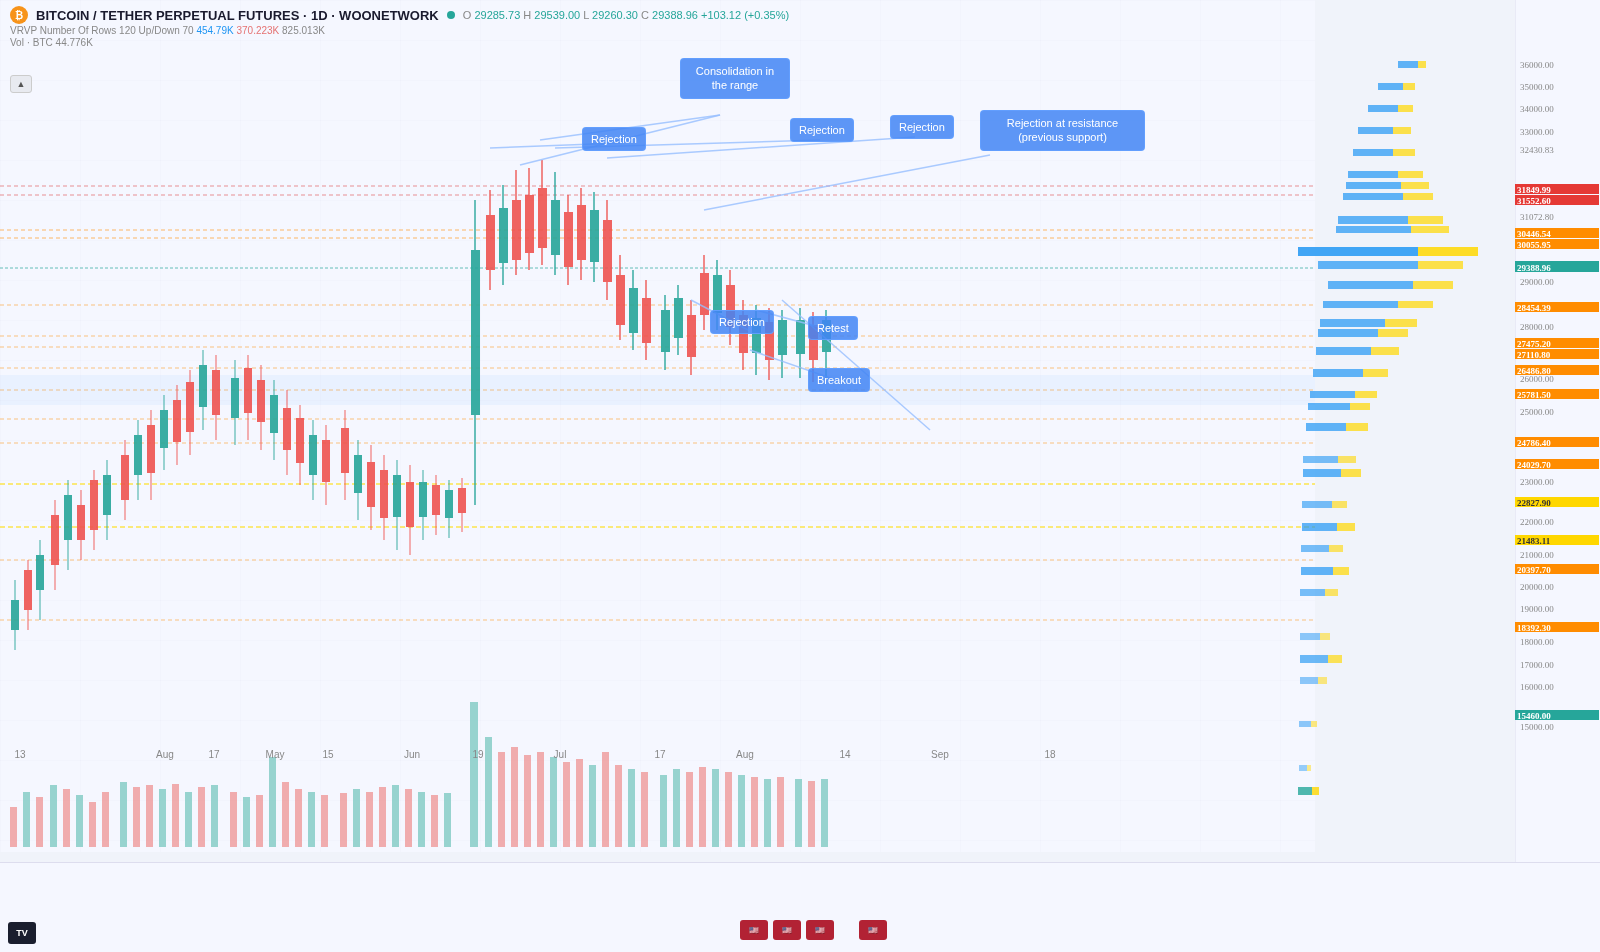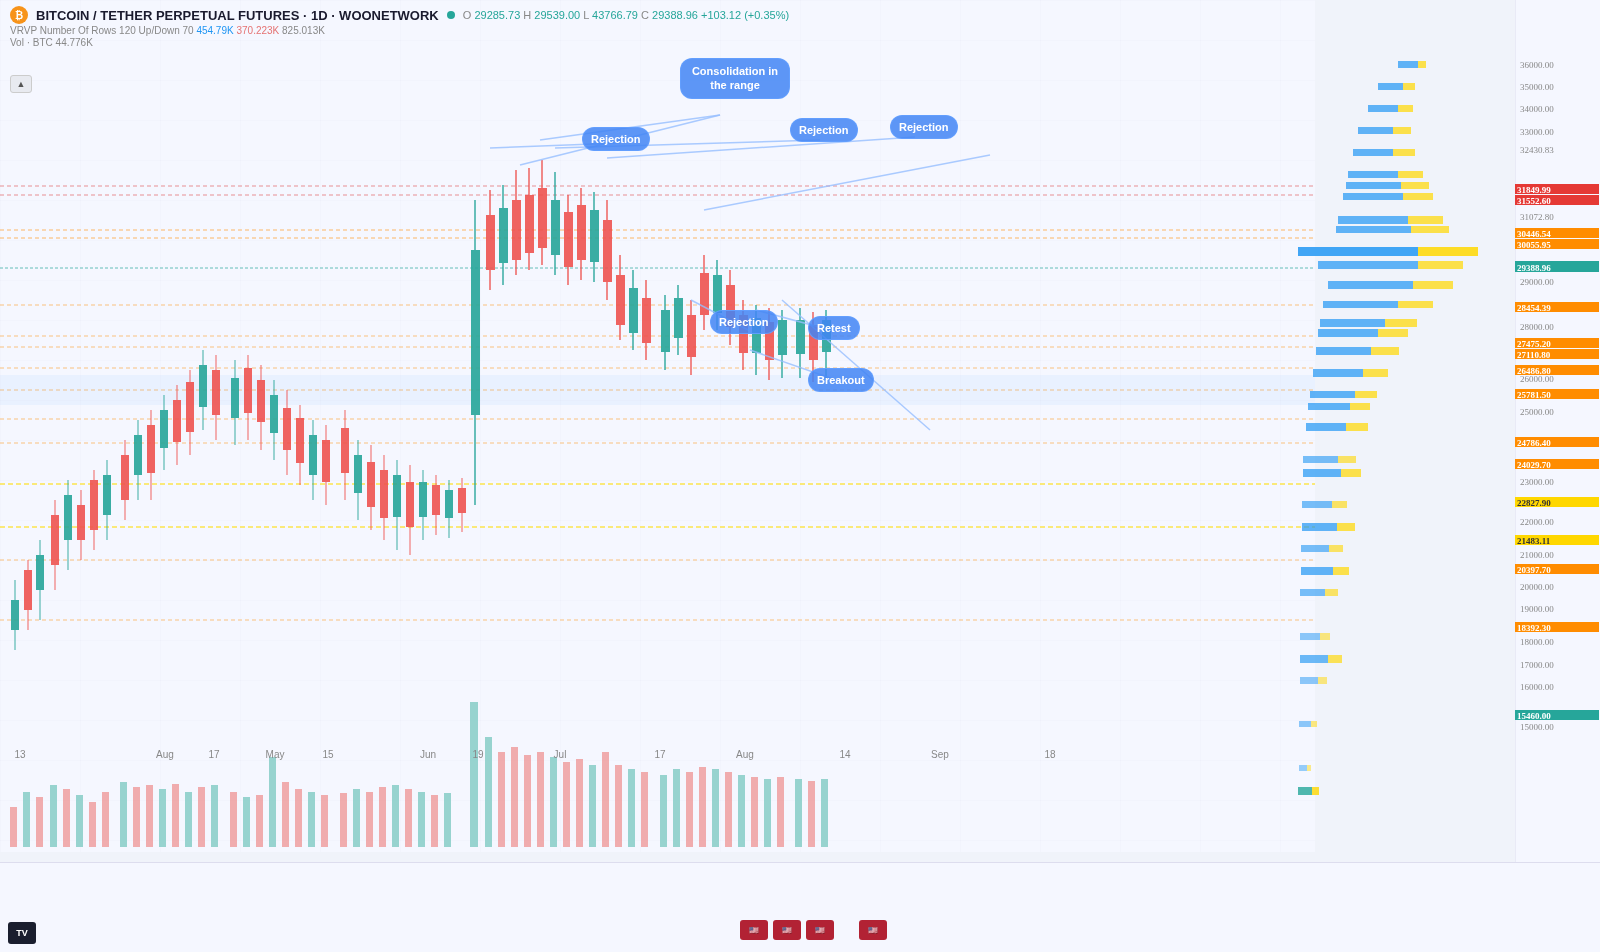--- a/index.html
+++ b/index.html
@@ -74,26 +74,26 @@
       height: 952px;
       background: #f0f3fa;
       font-family: Liberation Serif, serif;
     }
 
     
     .annotation {
       position: absolute;
       background: rgba(66, 133, 244, 0.85);
       border: 1px solid rgba(100, 160, 255, 0.9);
-      border-radius: 12px;
+      border-radius: 4px;
       color: white;
       font-size: 11px;
       padding: 5px 8px;
       text-align: center;
-      font-weight: 700;
+      font-weight: 400;
       z-index: 20;
       white-space: nowrap;
     }
 
     .annotation-multiline {
       white-space: normal;
       line-height: 1.3;
       text-align: center;
     }
 
@@ -604,40 +604,41 @@
 
   <div class="annotation annotation-multiline" style="left:680px;top:58px;width:110px;">Consolidation
 in the range</div>
 
   <div class="annotation" style="left:582px;top:127px;">Rejection</div>
 
   <div class="annotation" style="left:790px;top:118px;">Rejection</div>
 
   <div class="annotation" style="left:890px;top:115px;">Rejection</div>
 
+  <div class="annotation annotation-multiline" style="left:980px;top:110px;width:165px;">Rejection at resistance<br>(previous support)</div>
 
   <div class="annotation" style="left:710px;top:310px;">Rejection</div>
 
   <div class="annotation" style="left:808px;top:316px;">Retest</div>
 
   <div class="annotation" style="left:808px;top:368px;">Breakout</div>
 
 
   <div id="header">
     <div class="title-row">
       <div class="btc-icon">₿</div>
       <span class="chart-title">BITCOIN / TETHER PERPETUAL FUTURES · 1D · WOONETWORK</span>
       <div class="status-dot"></div>
       <span style="color:#555;font-size:11px;">
         <span style="color:#888;">O</span>
         <span style="color:#26a69a;">29285.73</span>
         <span style="color:#888;"> H</span>
         <span style="color:#26a69a;">29539.00</span>
         <span style="color:#888;"> L</span>
-        <span style="color:#26a69a;">43766.79</span>
+        <span style="color:#26a69a;">29260.30</span>
         <span style="color:#888;"> C</span>
         <span style="color:#26a69a;">29388.96</span>
         <span style="color:#26a69a;">+103.12 (+0.35%)</span>
       </span>
     </div>
     <div class="vrvp-row">
       <span>VRVP</span>
       <span> </span><span>Number Of Rows 120</span>
       <span> </span><span>Up/Down 70</span>
       <span> </span><span class="vrvp-up">454.79K</span>
@@ -821,21 +822,21 @@
       <rect x="821" y="82" width="7" height="68" fill="#80cbc4"></rect>
     </g>
   </svg>
 
   <div style="position:absolute;bottom:97px;left:0;width:1215px;height:18px;z-index:10;">
     <span class="time-label" style="left:20px;">13</span>
     <span class="time-label" style="left:165px;">Aug</span>
     <span class="time-label" style="left:214px;">17</span>
     <span class="time-label" style="left:275px;">May</span>
     <span class="time-label" style="left:328px;">15</span>
-    <span class="time-label" style="left:428px;">Jun</span>
+    <span class="time-label" style="left:412px;">Jun</span>
     <span class="time-label" style="left:478px;">19</span>
     <span class="time-label" style="left:560px;">Jul</span>
     <span class="time-label" style="left:660px;">17</span>
     <span class="time-label" style="left:745px;">Aug</span>
     <span class="time-label" style="left:845px;">14</span>
     <span class="time-label" style="left:940px;">Sep</span>
     <span class="time-label" style="left:1050px;">18</span>
   </div>
 
   <div style="position:absolute;bottom:0;left:0;width:1600px;height:90px;background:#f5f7ff;border-top:1px solid #dde;z-index:8;">

